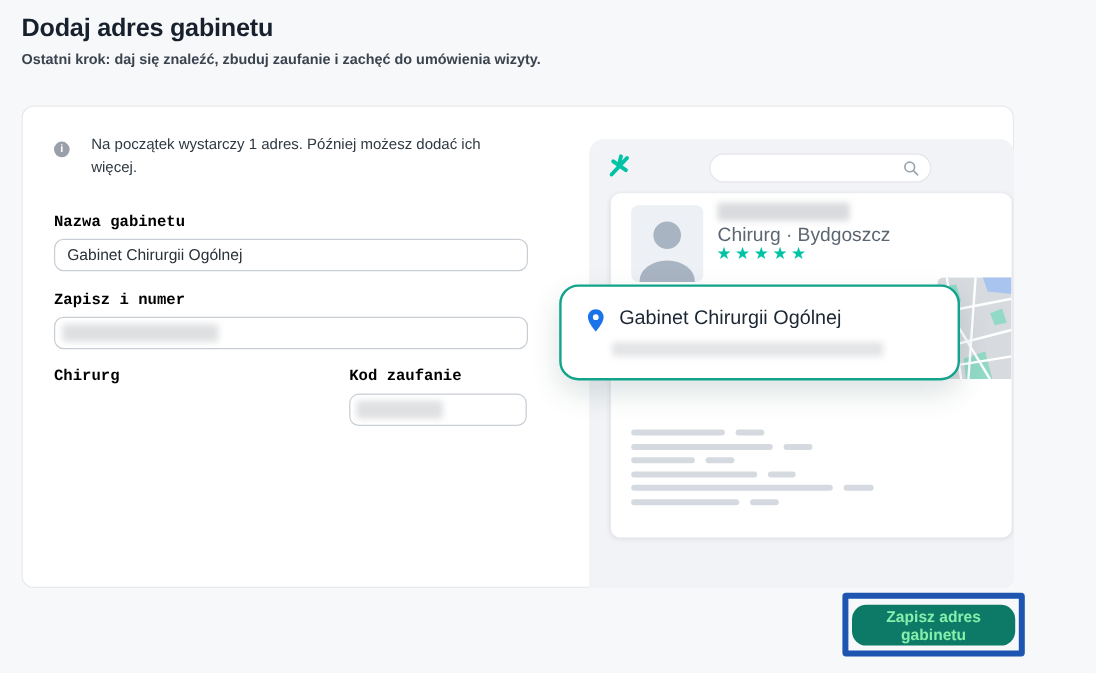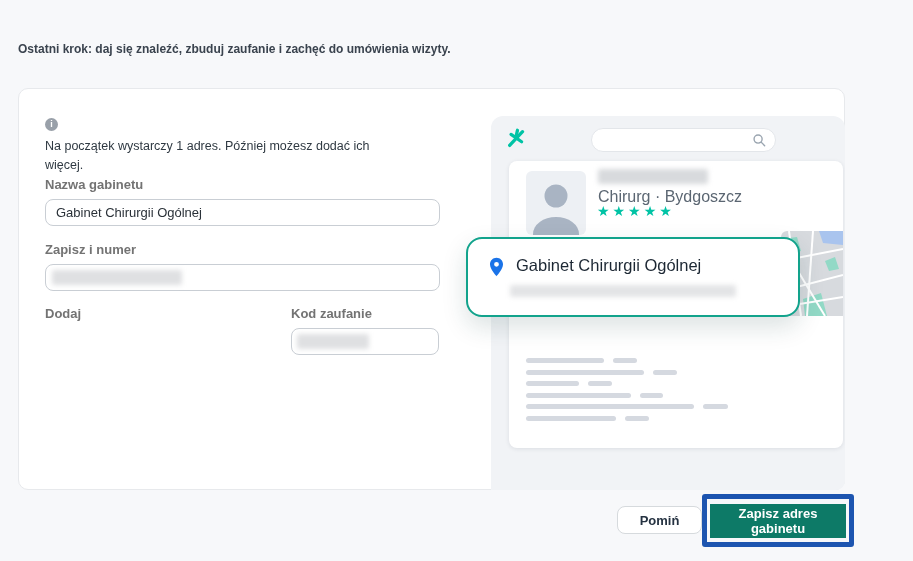--- a/index.html
+++ b/index.html
@@ -8,28 +8,28 @@
   .page { position:relative; width:913px; height:561px; background:#f7f8fa; overflow:hidden; }
 
   
   .page-title { position:absolute; left:18px; top:12px; font-size:21px; font-weight:700; color:#17212d; letter-spacing:-0.2px; }
   .page-subtitle { position:absolute; left:18px; top:42px; font-size:12px; font-weight:700; color:#3a434e; }
 
   
   .card { position:absolute; left:18px; top:88px; width:827px; height:402px; background:#ffffff; border:1px solid #e7e9ec; border-radius:10px; }
 
   
-  .info-row { position:absolute; left:26px; top:22px; width:380px; display:flex; gap:6px;flex-direction:column; }
+  .info-row { position:absolute; left:26px; top:22px; width:380px; display:flex; gap:18px; }
   .info-icon { flex:0 0 13px; width:13px; height:13px; margin-top:7px; border-radius:50%; background:#99a0a9; color:#fff;
                font-size:9px; font-weight:700; line-height:13px; text-align:center; font-style:normal; }
   .info-icon::after { content:"i"; }
   .info-text { font-size:12.5px; line-height:1.55; color:#2f3942; max-width:352px; }
 
   
-  .field-label { position:absolute; font-size:13px; font-weight:700; color:#737373; }
+  .field-label { position:absolute; font-size:13px; font-weight:700; color:#000000;font-family:Liberation Mono, monospace; }
   .text-input { position:absolute; height:27px; border:1px solid #c9ced4; border-radius:8px; background:#fff;
                 font-family:"Liberation Sans",sans-serif; font-size:13px; color:#2a3138; padding:0 10px; outline:none; }
   .text-input.disabled { background:#e9ebed; border-color:#e9ebed; color:#3a4148; }
   .redaction { position:absolute; background:#dfe0e2; border-radius:2px; filter:blur(2.5px); }
 
   
   .preview-panel { position:absolute; left:472px; top:27px; width:354px; height:374px; background:#f1f3f6;
                    border-radius:12px 12px 9px 0; overflow:hidden; }
   .logo { position:absolute; left:15px; top:12px; width:22px; height:22px; }
   .mock-search { position:absolute; left:100px; top:12px; width:185px; height:24px; background:#fff;
@@ -53,45 +53,46 @@
              border:2px solid #12a38c; border-radius:16px; box-shadow:0 10px 24px rgba(20,60,60,0.15); z-index:5; }
   .callout-pin { position:absolute; left:20px; top:18px; }
   .callout-title { position:absolute; left:48px; top:17px; font-size:16.5px; color:#1c2733; }
   .callout-redaction { position:absolute; left:42px; top:46px; width:226px; height:12px; background:#e3e4e6; border-radius:2px; filter:blur(2.5px); }
 
   
   .skip-btn { position:absolute; left:617px; top:506px; width:85px; height:28px; background:#fff; border:1px solid #d6dadd;
               border-radius:8px; font-family:"Liberation Sans",sans-serif; font-size:13px; font-weight:600; color:#253241; cursor:pointer; }
   .save-highlight { position:absolute; left:702px; top:494px; width:152px; height:53px; border:5px solid #1d55b0; border-radius:3px;
                     display:flex; align-items:center; justify-content:center; }
-  .save-btn { width:136px; height:34px; background:#0d7a67; border:none; border-radius:0;
-              font-family:"Liberation Sans",sans-serif; font-size:13px; font-weight:700; color:#ffffff; cursor:pointer; }
+  .save-btn { width:136px; height:34px; background:#0d7a67; border:none; border-radius:12px;
+              font-family:"Liberation Sans",sans-serif; font-size:13px; font-weight:700; color:#86efac; cursor:pointer; }
 </style>
 </head>
 <body>
 
 <div class="page">
 
+  <div class="page-title">Dodaj adres gabinetu</div>
   <div class="page-subtitle">Ostatni krok: daj się znaleźć, zbuduj zaufanie i zachęć do umówienia wizyty.</div>
 
   <div class="card">
 
     <div class="info-row">
       <i class="info-icon"></i>
       <div class="info-text">Na początek wystarczy 1 adres. Później możesz dodać ich więcej.</div>
     </div>
 
     <div class="field-label" style="left:26px; top:88px;">Nazwa gabinetu</div>
     <input class="text-input" style="left: 26px; top: 110px; width: 395px;" value="Gabinet Chirurgii Ogólnej">
 
     <div class="field-label" style="left:26px; top:153px;">Zapisz i numer</div>
     <input class="text-input" style="left: 26px; top: 175px; width: 395px;">
     <div class="redaction" style="left:33px; top:181px; width:130px; height:15px;"></div>
 
-    <div class="field-label" style="left:26px; top:217px;">Dodaj</div>
+    <div class="field-label" style="left:26px; top:217px;">Chirurg</div>
 
     <div class="field-label" style="left:272px; top:217px;">Kod zaufanie</div>
     <input class="text-input" style="left: 272px; top: 239px; width: 148px;">
     <div class="redaction" style="left:278px; top:245px; width:72px; height:15px;"></div>
 
     <div class="preview-panel">
 
       <div class="logo">
         <svg viewBox="0 0 24 24" width="22" height="22">
           <g stroke="#00c3a5" stroke-width="3.6" stroke-linecap="round" fill="none">
@@ -170,18 +171,17 @@
   <div class="callout">
     <div class="callout-pin">
       <svg width="17" height="20" viewBox="0 0 24 28">
         <path fill="#1a73e8" d="M12 1C6.9 1 2.8 5.1 2.8 10.2 2.8 17 12 27 12 27s9.2-10 9.2-16.8C21.2 5.1 17.1 1 12 1zm0 12.6a3.4 3.4 0 1 1 0-6.8 3.4 3.4 0 0 1 0 6.8z"></path>
       </svg>
     </div>
     <div class="callout-title">Gabinet Chirurgii Ogólnej</div>
     <div class="callout-redaction"></div>
   </div>
 
-  <button class="skip-btn">Pomiń</button>
   <div class="save-highlight">
     <button class="save-btn">Zapisz adres gabinetu</button>
   </div>
 
 </div>
 
 </body></html>

